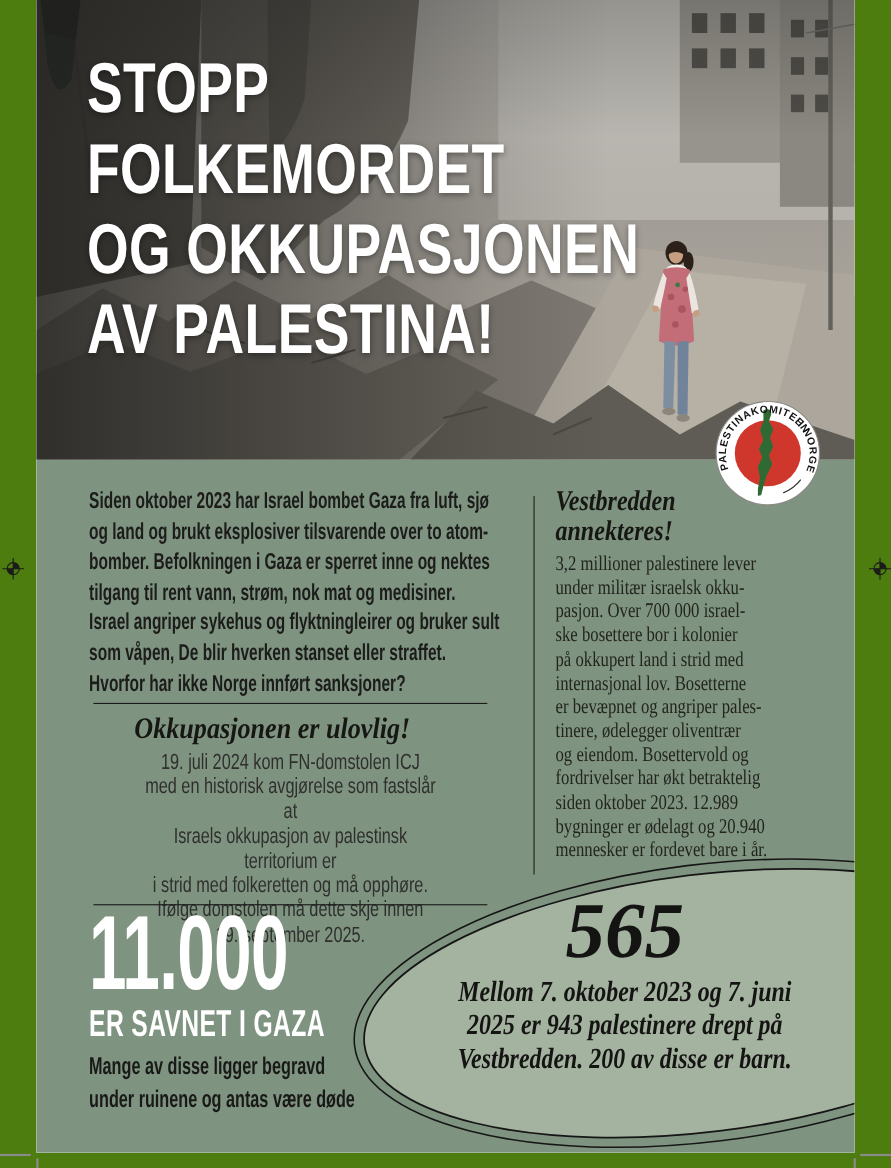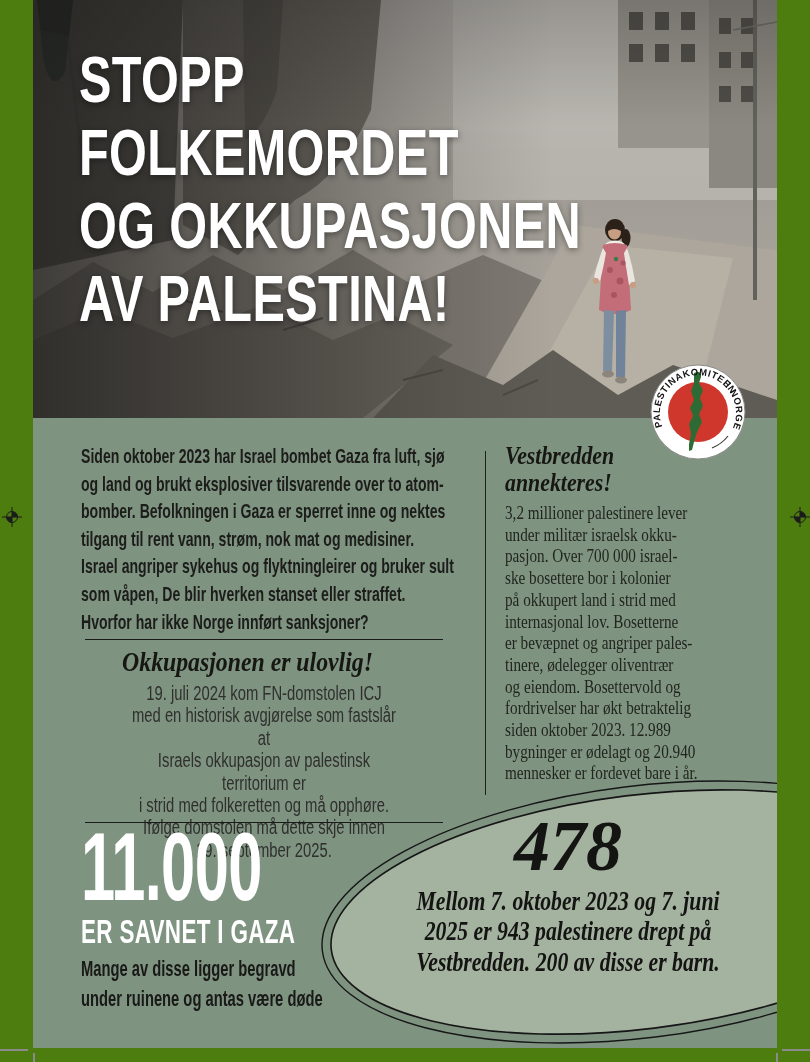--- a/index.html
+++ b/index.html
@@ -204,21 +204,21 @@
 siden oktober 2023. 12.989
 bygninger er ødelagt og 20.940
 mennesker er fordevet bare i år.</div>
 
       <svg id="oval-svg" width="744" height="300" viewBox="0 0 744 300">
         <g transform="translate(607,144) rotate(-7)">
           <ellipse rx="320" ry="126" fill="none" stroke="#161616" stroke-width="1.4"></ellipse>
           <ellipse rx="311" ry="117" fill="#A4B2A0" stroke="#161616" stroke-width="1.6"></ellipse>
         </g>
       </svg>
-      <div class="big943">478</div>
+      <div class="big943">565</div>
       <div class="oval-cap">Mellom 7. oktober 2023  og 7. juni
 2025 er 943  palestinere drept på
 Vestbredden. 200 av disse er barn.</div>
 
       <div class="missing-big">11.000</div>
       <div class="missing-sub">ER SAVNET I GAZA</div>
       <div class="missing-note">Mange av disse ligger begravd
 under ruinene og antas være døde</div>
 
     </div>

